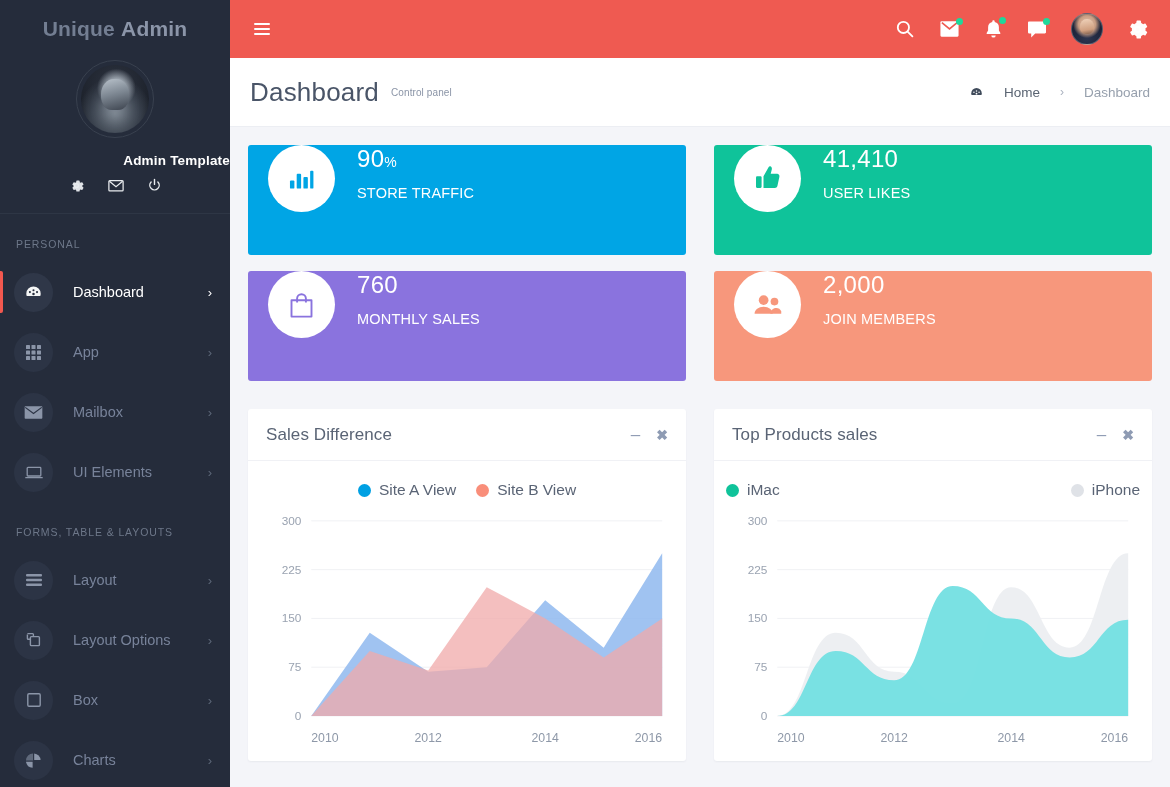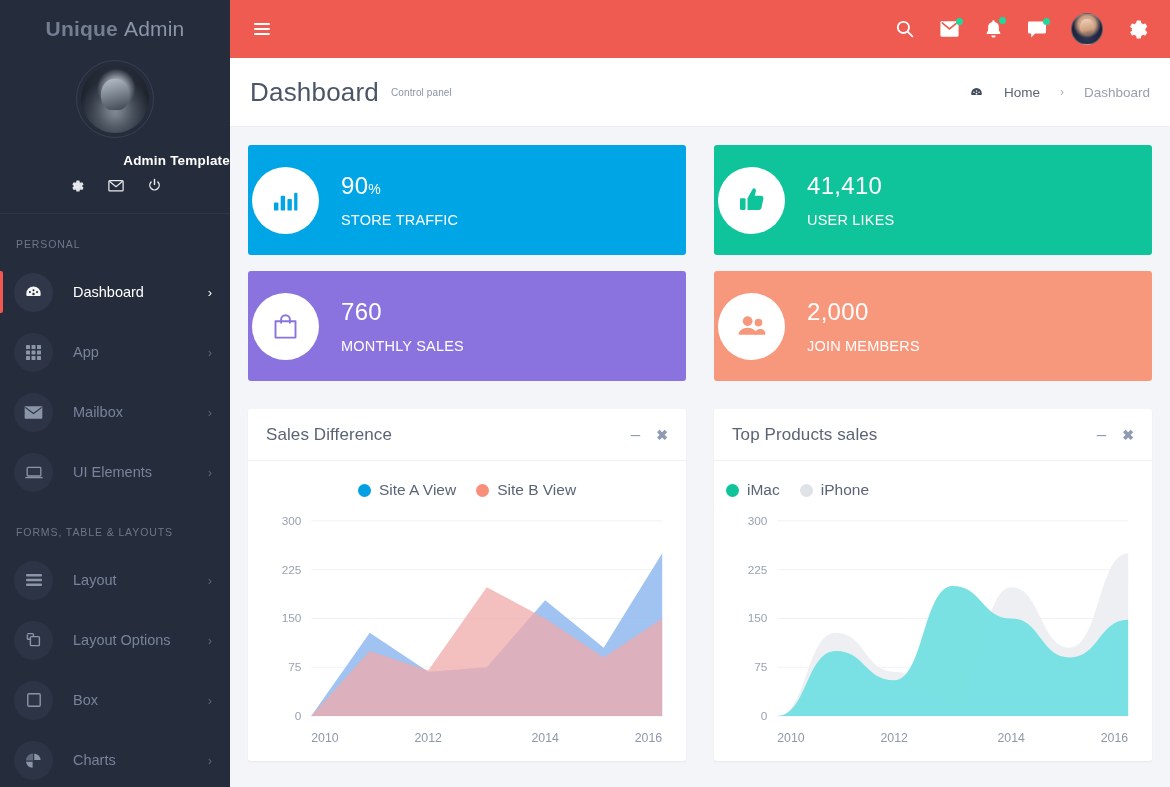--- a/index.html
+++ b/index.html
@@ -16,21 +16,21 @@
     width: 230px; height: 787px; flex: 0 0 230px;
     background: #252c3b;
     overflow: hidden;
     position: relative;
   }
   .brand {
     height: 58px; display: flex; align-items: center; justify-content: center;
     font-size: 21px; letter-spacing: .2px;
   }
   .brand .b1 { color: #737e92; font-weight: bold; }
-  .brand .b2 { color: #8b95a8; font-weight: normal; margin-left: 6px; }
+  .brand .b2 { color: #8b95a8; font-weight: bold; margin-left: 6px; }
 
   .profile { padding-top: 2px; text-align: right; padding-bottom: 20px; }
   .avatar-ring {
     width: 78px; height: 78px; margin: 0 auto;
     border-radius: 50%;
     border: 1px solid #39414f;
     padding: 4px;
   }
   .avatar-img {
     width: 100%; height: 100%; border-radius: 50%;
@@ -139,22 +139,22 @@
   .crumb a { color: #5a6472; text-decoration: none; cursor: pointer; }
   .crumb .sep { color: #aab2bf; font-size: 12px; }
   .crumb .cur { color: #97a0ad; }
 
   .content { flex: 1; overflow: hidden; padding: 18px 18px 0 18px; }
   .row { display: flex; gap: 28px; }
   .col { flex: 1; min-width: 0; }
 
   
   .stat {
-    height: 110px; border-radius: 3px; display: flex; align-items: center;
-    padding-left: 4px; margin-bottom: 16px;
+    height: 110px; border-radius: 3px; display: flex; 
+    padding-left: 20px; margin-bottom: 16px;
   }
   .stat .circle {
     width: 67px; height: 67px; border-radius: 50%; background: #ffffff;
     flex: 0 0 67px; display: flex; align-items: center; justify-content: center;
   }
   .stat .txt { margin-left: 22px; color: #ffffff; }
   .stat .val { font-size: 24px; letter-spacing: .3px; line-height: 1.15; }
   .stat .val .pct { font-size: 14px; }
   .stat .cap { font-size: 14.5px; margin-top: 12px; letter-spacing: .2px; }
 
@@ -165,21 +165,21 @@
     padding: 0 18px 0 18px; border-bottom: 1px solid #f0f1f5;
   }
   .panel-title { font-size: 17px; color: #5a6475; font-weight: normal; letter-spacing: .1px; }
   .panel-tools { margin-left: auto; display: flex; align-items: center; gap: 16px; }
   .tool { color: #8e9bb3; cursor: pointer; display: flex; align-items: center; }
   .tool.minus { font-size: 17px; line-height: 1; }
   .tool.close { font-size: 14px; font-weight: bold; }
 
   .panel-body { padding: 14px 12px 6px 12px; }
   .chart-legend {
-    display: flex; justify-content: flex-start; gap: 20px; align-items: center;
+    display: flex; justify-content: space-between; gap: 20px; align-items: center;
     margin-bottom: 10px;
   }
   .lg { display: flex; align-items: center; gap: 8px; font-size: 15.5px; color: #5a6475; }
   .lg .sw { width: 13px; height: 13px; border-radius: 50%; }
 
   .chart-wrap { position: relative; }
   svg.chart { display: block; width: 100%; }
   .ax-lbl { font-size: 12px; fill: #9aa3b1; font-family: "Liberation Sans", sans-serif; }
   .ax-lbl-x { font-size: 12.5px; fill: #8e98a8; font-family: "Liberation Sans", sans-serif; }
   .grid-line { stroke: #f0f1f4; stroke-width: 1; }

